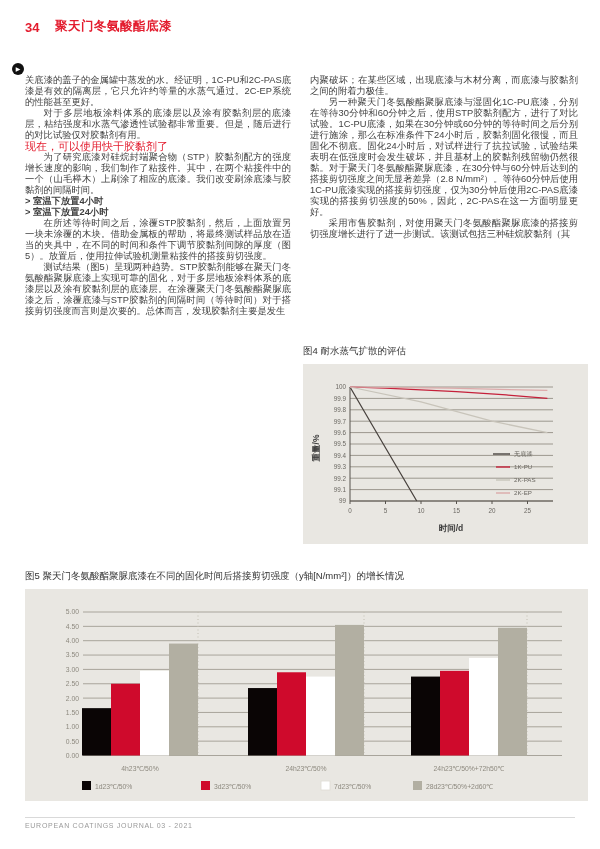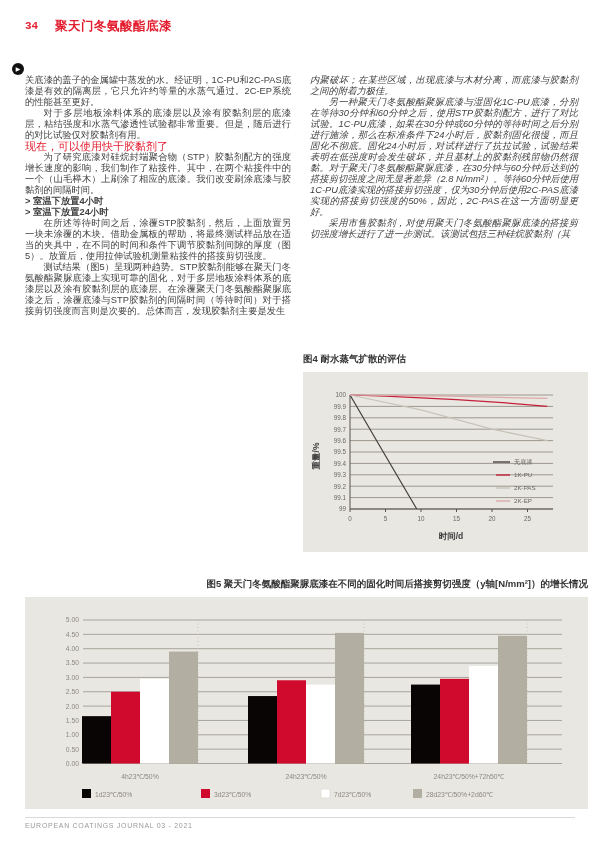--- a/index.html
+++ b/index.html
@@ -1,33 +1,33 @@
 <!DOCTYPE html>
 <html><head>
 <meta charset="utf-8">
 <style>
   html,body{margin:0;padding:0;background:#fff;}
   .page{position:relative;width:600px;height:849px;background:#ffffff;overflow:hidden;
         font-family:"Liberation Sans",sans-serif;color:#3f3f3f;}
-  .pageno{position:absolute;left:25px;top:20px;font-size:11px;font-weight:bold;color:#e31c2e;font-family:Liberation Mono, monospace;}
+  .pageno{position:absolute;left:25px;top:20px;font-size:13px;font-weight:bold;color:#e31c2e;}
   .doc-title{position:absolute;left:55px;top:18px;font-size:12.5px;font-weight:bold;color:#e31c2e;letter-spacing:.5px;font-family:Liberation Serif, serif;}
   .cont-marker{position:absolute;left:12px;top:63px;width:12px;height:12px;border-radius:50%;background:#111;
         display:flex;align-items:center;justify-content:center;color:#fff;font-size:6px;line-height:1;}
   .col{position:absolute;top:75px;font-size:9.3px;line-height:11px;text-align:justify;color:#3f3f3f;}
   .col-left{left:25px;width:266px;}
-  .col-right{left:310px;width:268px;font-style:italic;}
+  .col-right{left:310px;width:268px;}
   .col p{margin:0;}
   .col p.indent{text-indent:2em;}
   .red-heading{margin:11px 0 7px 0;font-size:11px;font-weight:normal;color:#e31c2e;}
   .bullet{margin:0 0 0 6px;font-weight:bold;}
-  .fig-caption{font-size:9.5px;font-weight:bold;color:#333;margin:12px 0 6px 0;}
+  .fig-caption{font-size:9.5px;font-weight:normal;color:#333;margin:4px 0 6px 0;}
   .fig4-wrap{position:absolute;left:303px;top:341px;width:285px;}
   .fig-panel{background:#e9e7e2;}
   .fig4-panel{width:285px;height:180px;}
-  .fig5-wrap{position:absolute;left:25px;top:566px;width:563px;text-align:right;}
+  .fig5-wrap{position:absolute;left:25px;top:566px;width:563px;}
   .fig5-panel{width:563px;height:212px;}
   .footer-rule{position:absolute;left:25px;top:817px;width:550px;height:1px;background:#d9d9d9;}
   .footer-text{position:absolute;left:25px;top:822px;font-size:7px;color:#9a9a9a;letter-spacing:.7px;}
   svg text{font-family:"Liberation Sans",sans-serif;}
 </style>
 </head>
 <body>
 
 <div class="page">
 

